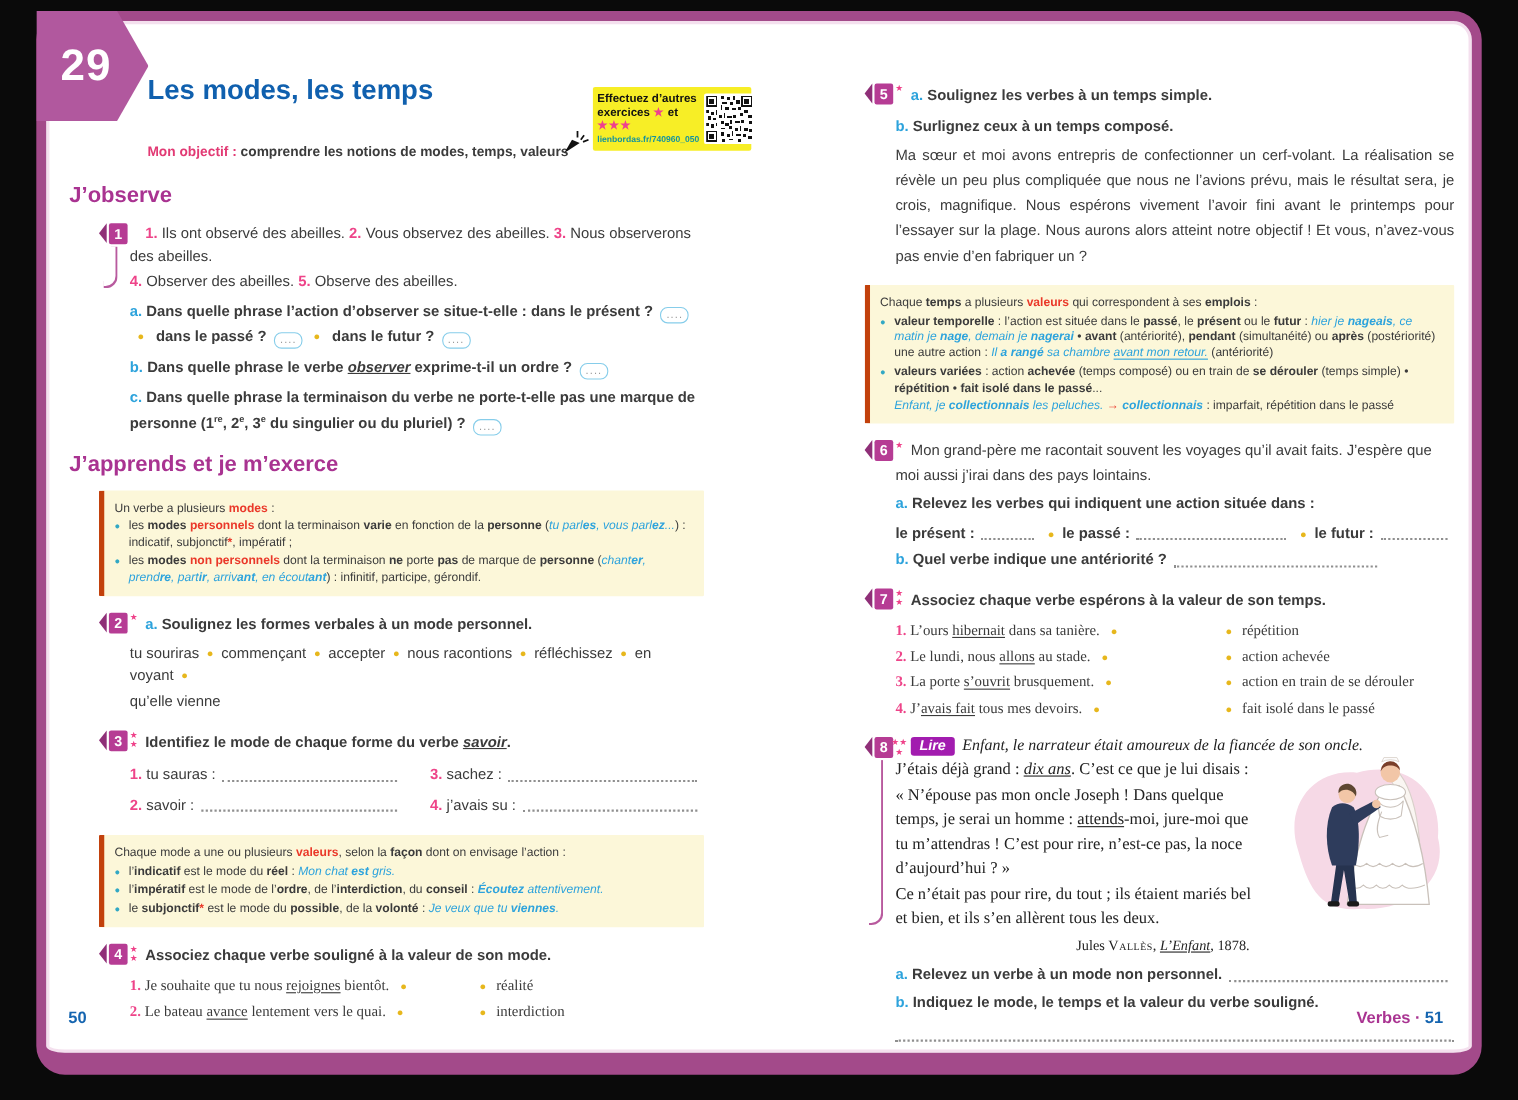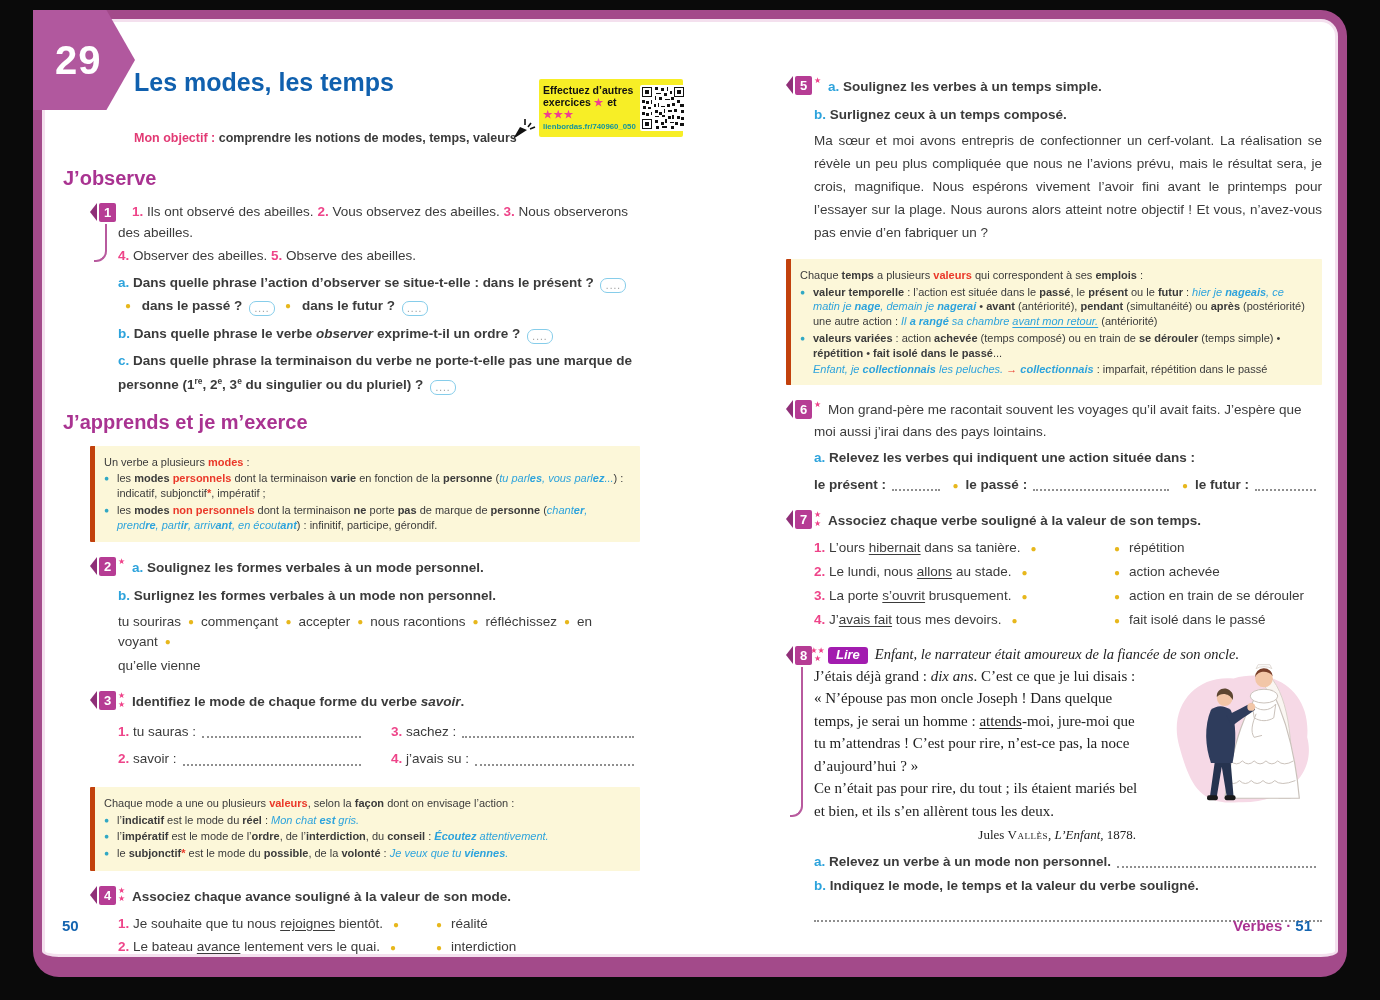--- a/index.html
+++ b/index.html
@@ -60,21 +60,21 @@
   
   .info-box{background:#fcf7d9;border-left:5px solid #c2410c;padding:8px 10px 8px 9px;
       font-size:11px;line-height:1.34;margin:12px 0 14px 0;border-radius:1px;}
   .ib-line{margin:1px 0;}
   .ib-li{position:relative;padding-left:13px;margin:2px 0;}
   .ib-li::before{content:"●";position:absolute;left:0;top:2px;color:#31a8c4;font-size:8.5px;}
   .ib-cont{padding-left:13px;}
 
   
   .seg-b{font-weight:700;}
-  .seg-it{font-style:italic;}
+  .seg-it{font-style:italic;text-decoration:underline;}
   .seg-u{text-decoration:underline;text-underline-offset:2px;}
   .seg-r{color:#ea3829;font-weight:700;}
   .seg-num{color:#ee4489;font-weight:700;}
   .seg-let{color:#2da3dc;font-weight:700;}
   .seg-bi{color:#2da3dc;font-style:italic;}
   .seg-bib{color:#2da3dc;font-style:italic;font-weight:700;}
   .seg-biu{color:#2da3dc;font-style:italic;text-decoration:underline;text-underline-offset:2px;}
   .seg-yb{color:#e7b71c;font-size:10px;padding:0 7px;vertical-align:1px;}
   .seg-sup{vertical-align:super;font-size:0.62em;}
   .seg-sc{font-variant:small-caps;letter-spacing:0.5px;}
@@ -85,21 +85,21 @@
       margin:0 3px;vertical-align:-2px;font-weight:normal;background:#fff;}
 
   
   .fill-line{display:flex;align-items:baseline;font-size:13.5px;line-height:1.6;margin:3px 0;}
   .dots{border-bottom:2px dotted #8f8f8f;align-self:flex-end;margin:0 6px 4px 6px;flex:1;min-width:24px;}
   .dots.fx{flex:none;}
   .dotline{height:20px;border-bottom:2px dotted #8f8f8f;}
   .grid2{display:grid;grid-template-columns:1fr 1fr;column-gap:24px;}
 
   
-  .pair-row{display:flex;font-size:13.5px;line-height:1.62;margin:2px 0;}
+  .pair-row{display:flex;font-size:13.5px;line-height:1.62;margin:2px 0;font-family:Liberation Serif, serif;}
   .pair-left{width:318px;}
   .pair-left::after{content:"●";color:#e7b71c;font-size:10px;margin-left:10px;}
   .pair-right::before{content:"●";color:#e7b71c;font-size:10px;margin-right:9px;}
   .pr-narrow .pair-left{width:300px;}
 
   
   .ex8-main{display:flex;gap:10px;margin-left:28px;}
   .ex8-text{flex:1;}
   .ex8-art{flex:none;width:172px;margin-top:-16px;}
   .attrib{text-align:right;font-size:13px;margin-top:3px;padding-right:4px;}
@@ -191,21 +191,20 @@
 
     <div class="ex">
       <div class="ex-row">
         <div class="ex-badge">
                 <span class="sq">2</span>
               </div>
         <div class="stars">★</div>
         <div class="ex-first q-line"><span class="seg-let">a.</span><span class="seg-n"> Soulignez les formes verbales à un mode personnel.</span></div>
       </div>
       <div class="ex-body">
-        <div class="q-line"><span class="seg-let">b.</span><span class="seg-n"> Surlignez les formes verbales à un mode non personnel.</span></div>
         <div class="line"><span class="seg-n">tu souriras</span><span class="seg-yb">●</span><span class="seg-n">commençant</span><span class="seg-yb">●</span><span class="seg-n">accepter</span><span class="seg-yb">●</span><span class="seg-n">nous racontions</span><span class="seg-yb">●</span><span class="seg-n">réfléchissez</span><span class="seg-yb">●</span><span class="seg-n">en voyant</span><span class="seg-yb">●</span></div>
         <div class="line"><span class="seg-n">qu’elle vienne</span></div>
       </div>
     </div>
 
     <div class="ex">
       <div class="ex-row">
         <div class="ex-badge">
                 <span class="sq">3</span>
               </div>
@@ -242,21 +241,21 @@
       <div class="ib-li"><span class="seg-n">le </span><span class="seg-b">subjonctif</span><span class="seg-r">*</span><span class="seg-n"> est le mode du </span><span class="seg-b">possible</span><span class="seg-n">, de la </span><span class="seg-b">volonté</span><span class="seg-n"> : </span><span class="seg-bi">Je veux que tu </span><span class="seg-bib">viennes</span><span class="seg-bi">.</span></div>
     </div>
 
     <div class="ex">
       <div class="ex-row">
         <div class="ex-badge">
                 <span class="sq">4</span>
               </div>
         <div class="stars">★
 ★</div>
-        <div class="ex-first q-line"><span class="seg-n">Associez chaque avance souligné à la valeur de son mode.</span></div>
+        <div class="ex-first q-line"><span class="seg-n">Associez chaque verbe souligné à la valeur de son mode.</span></div>
       </div>
       <div class="ex-body">
         <div class="pair-row">
                 <div class="pair-left"><span class="seg-num">1.</span><span class="seg-n"> Je souhaite que tu nous </span><span class="seg-u">rejoignes</span><span class="seg-n"> bientôt.</span></div>
                 <div class="pair-right">réalité</div>
               </div>
         <div class="pair-row">
                 <div class="pair-left"><span class="seg-num">2.</span><span class="seg-n"> Le bateau </span><span class="seg-u">avance</span><span class="seg-n"> lentement vers le quai.</span></div>
                 <div class="pair-right">interdiction</div>
               </div>
@@ -302,31 +301,35 @@
         <div class="fill-line bold">
           <span>le présent :</span>
                 <span class="dots" style="flex:0.7;"></span>
           <span class="seg-yb">●</span>
           <span>le passé :</span>
                 <span class="dots" style="flex:2;"></span>
           <span class="seg-yb">●</span>
           <span>le futur :</span>
                 <span class="dots" style="flex:0.9;"></span>
         </div>
+        <div class="fill-line bold">
+          <span><span class="seg-let">b.</span><span class="seg-n"> Quel verbe indique une antériorité ? </span></span>
+          <span class="dots fx" style="width:185px;"></span>
+        </div>
       </div>
     </div>
 
     <div class="ex">
       <div class="ex-row">
         <div class="ex-badge">
                 <span class="sq">7</span>
               </div>
         <div class="stars">★
 ★</div>
-        <div class="ex-first q-line"><span class="seg-n">Associez chaque verbe souligné à la valeur de son temps.</span></div>
+        <div class="ex-first q-line"><span class="seg-n">Associez chaque verbe espérons à la valeur de son temps.</span></div>
       </div>
       <div class="ex-body pr-narrow">
         <div class="pair-row">
                 <div class="pair-left"><span class="seg-num">1.</span><span class="seg-n"> L’ours </span><span class="seg-u">hibernait</span><span class="seg-n"> dans sa tanière.</span></div>
                 <div class="pair-right">répétition</div>
               </div>
         <div class="pair-row">
                 <div class="pair-left"><span class="seg-num">2.</span><span class="seg-n"> Le lundi, nous </span><span class="seg-u">allons</span><span class="seg-n"> au stade.</span></div>
                 <div class="pair-right">action achevée</div>
               </div>

